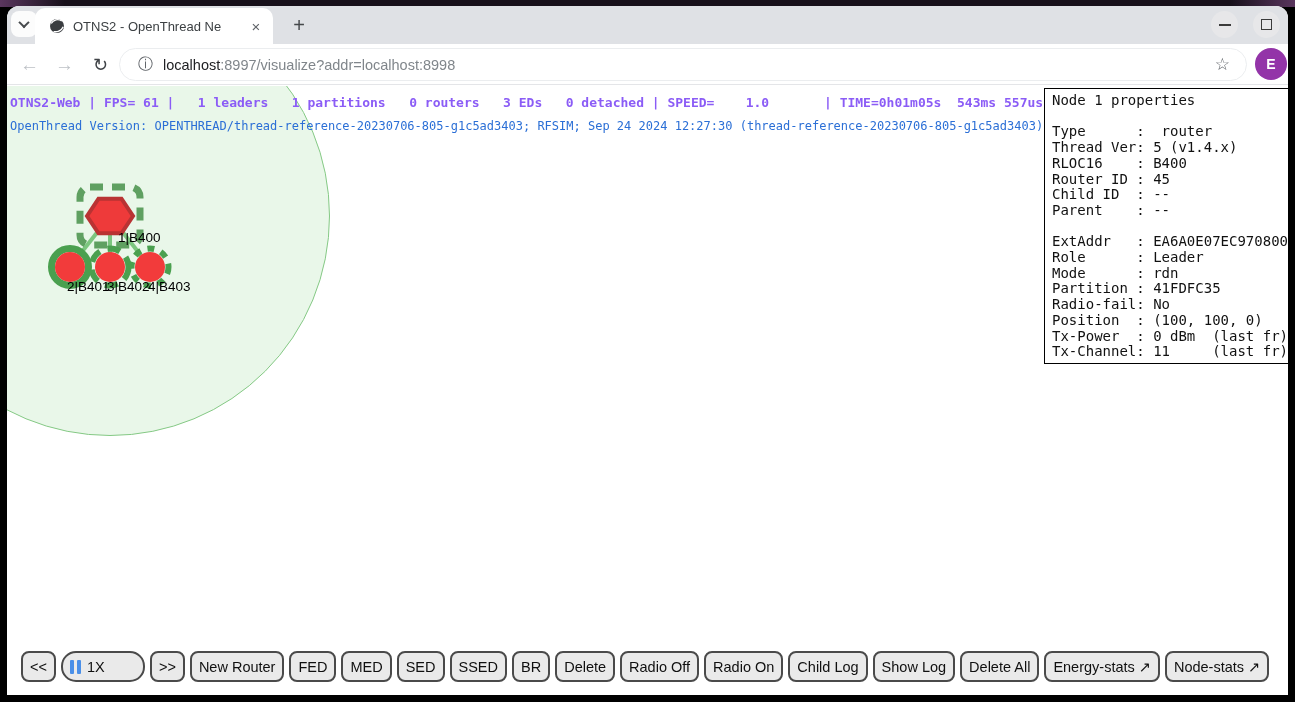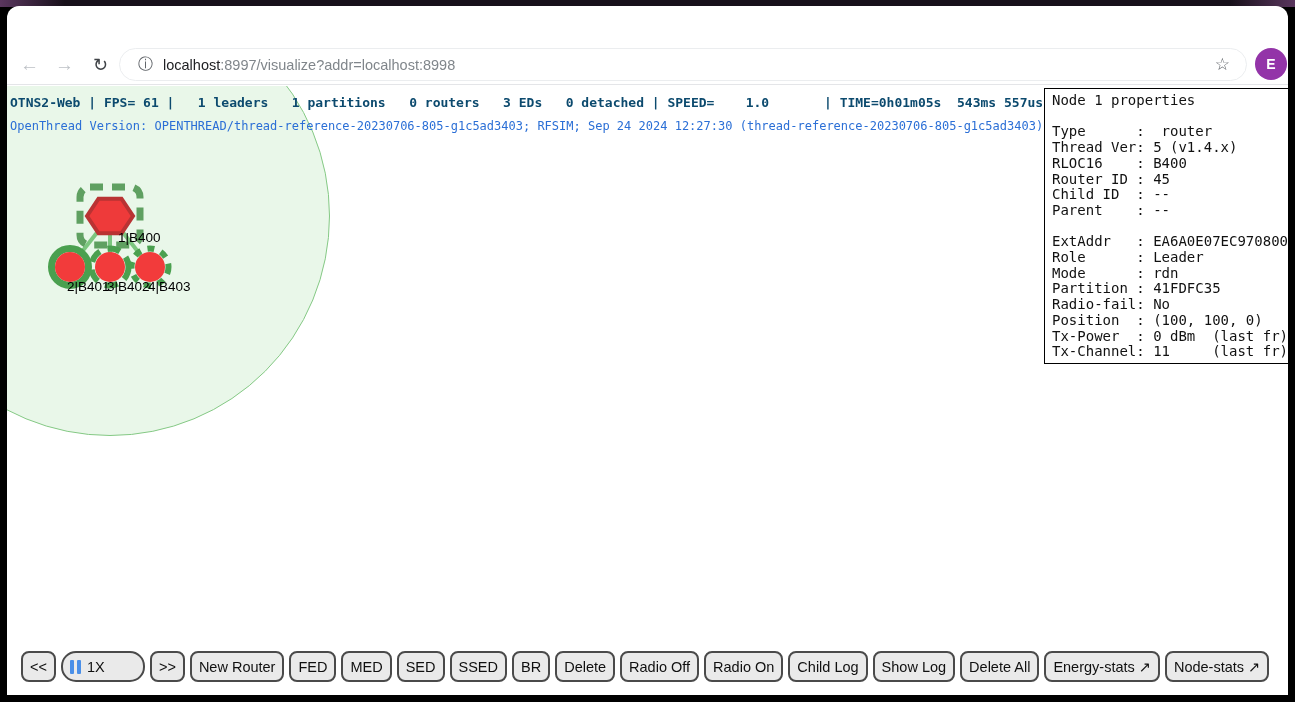--- a/index.html
+++ b/index.html
@@ -50,21 +50,21 @@
   .star-ico { margin-left: auto; font-size: 17px; color: #5f6368; padding-right: 4px; }
   .avatar { position: absolute; left: 1248px; top: 4px; width: 32px; height: 32px; border-radius: 50%;
     background: #9334a8; color: #fff; font-size: 14px; font-weight: bold; display: flex;
     align-items: center; justify-content: center; }
 
   
   .content { position: absolute; left: 0; top: 80px; width: 100%; height: 609px; background: #fff; overflow: hidden; }
   .range-circle { position: absolute; left: -117px; top: -90px; width: 440px; height: 440px;
     border-radius: 50%; background: #e9f7e9; border: 1px solid #85c985; }
   .statusbar { position: absolute; left: 3px; top: 9px; font-family: "DejaVu Sans Mono", monospace;
-    font-weight: bold; font-size: 13px; color: #0c4a6e; white-space: pre; }
+    font-weight: bold; font-size: 13px; color: #8b5cf6; white-space: pre; }
   .versionline { position: absolute; left: 3px; top: 33px; font-size: 12px; color: #2b6fd6; white-space: pre; }
   .net-svg { position: absolute; left: 0; top: 0; pointer-events: none; }
   .net-svg text { font-family: "Liberation Sans", sans-serif; font-size: 13.5px; fill: #000; }
 
   .props { position: absolute; left: 1037px; top: 2px; width: 246px; height: 276px; background: #fff;
     border: 1px solid #000; overflow: hidden; }
   .props pre { font-family: "DejaVu Sans Mono", monospace; font-size: 14px; line-height: 15.7px;
     color: #111; padding: 4px 7px; }
 
   
@@ -78,20 +78,40 @@
   .pause-ico i { display: block; width: 4px; height: 14px; background: #4a8fe8; border-radius: 1px; }
 </style>
 </head>
 <body>
 
 <div class="screen">
   <div class="top-glow"></div>
 
   <div class="window">
 
+    <div class="tabstrip">
+      <div class="tab-search-btn">
+        <span class="chev-down"></span>
+      </div>
+      <div class="tab">
+        <svg width="16" height="16" viewBox="0 0 16 16">
+          <circle cx="8" cy="8" r="7" fill="#3a3d40"></circle>
+          <path d="M2.2 5.5 A 7.2 7.2 0 0 1 12.8 3.0 M14.2 8.7 A 8.5 8.5 0 0 1 4.6 13.6" stroke="#fff" stroke-width="1.4" fill="none"></path>
+        </svg>
+        <span class="tab-title"><span>OTNS2 - OpenThread Ne</span><span class="tab-title-fade"></span></span>
+        <span class="tab-close">×</span>
+      </div>
+      <div class="newtab-btn">+</div>
+      <div class="win-btn min">
+        <span class="glyph-min"></span>
+      </div>
+      <div class="win-btn max">
+        <span class="glyph-max"></span>
+      </div>
+    </div>
 
     <div class="toolbar">
       <div class="nav-ico nav-back">←</div>
       <div class="nav-ico nav-fwd">→</div>
       <div class="nav-ico nav-reload">↻</div>
       <div class="omnibox">
         <span class="info-ico">ⓘ</span>
         <span class="url"><span class="host">localhost</span><span>:8997/visualize?addr=localhost:8998</span></span>
         <span class="star-ico">☆</span>
       </div>

